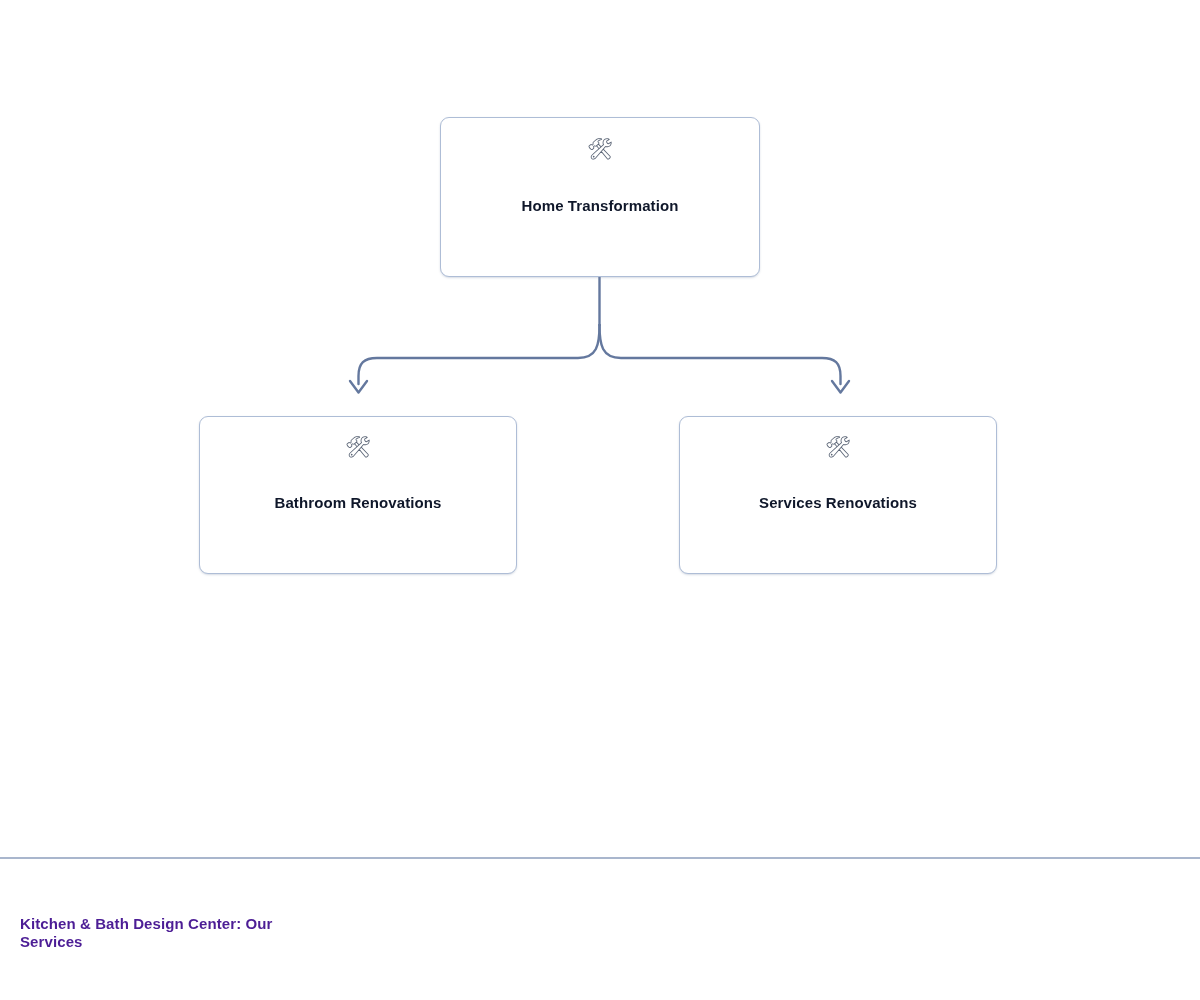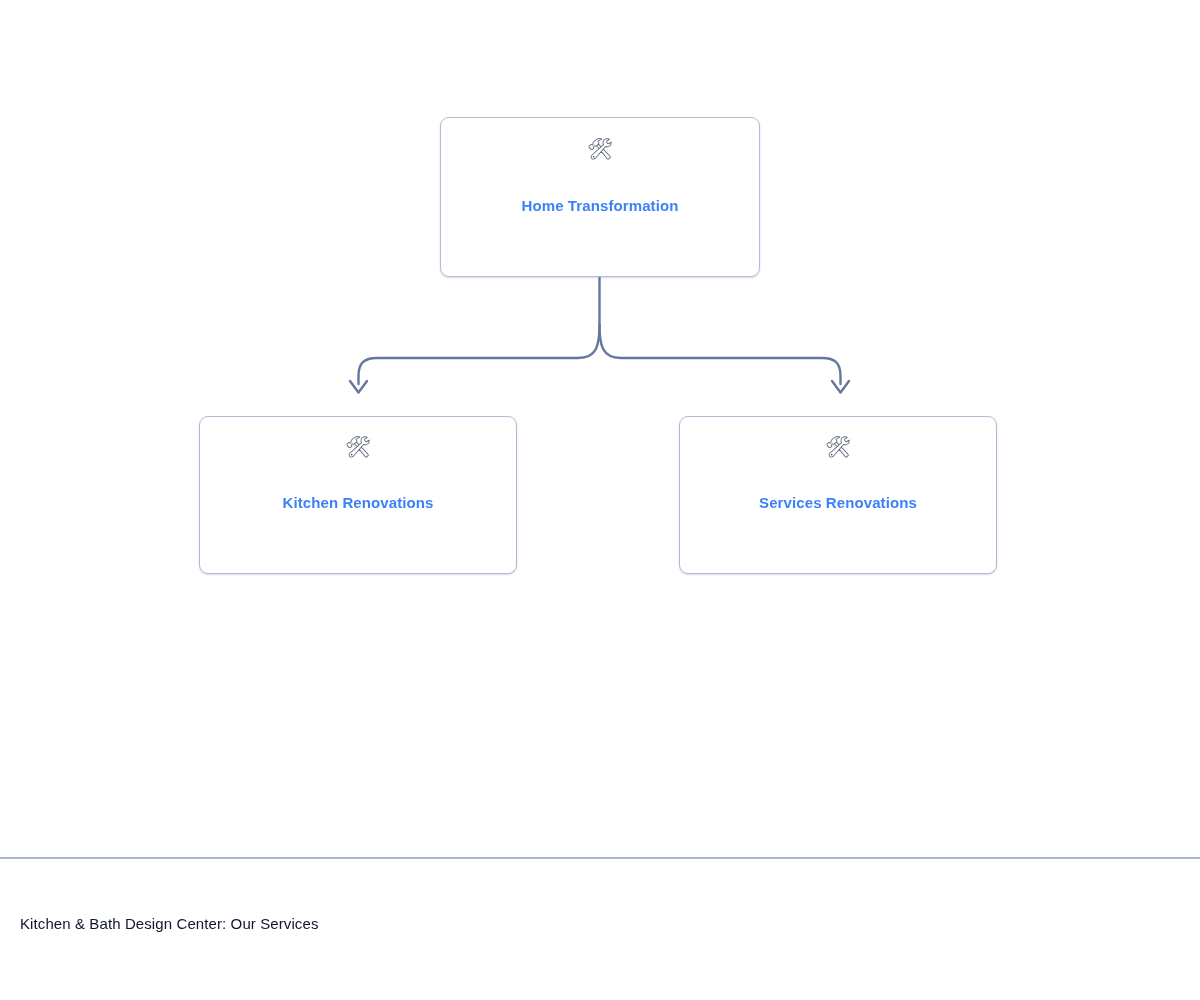--- a/index.html
+++ b/index.html
@@ -51,21 +51,21 @@
     display: flex;
     align-items: center;
     justify-content: center;
     color: #5b6576;
     user-select: none;
   }
 
   .node-title {
     font-size: 15px;
     font-weight: bold;
-    color: #3b82f6;
+    color: #0f172a;
     text-align: center;
     line-height: 1.25;
     letter-spacing: 0.1px;
     white-space: nowrap;
   }
 
   
   #node-root {
     left: 440px;
     top: 117px;
@@ -99,22 +99,22 @@
     width: 1200px;
     height: 2px;
     background: #a9b6cd;
   }
   #footer-caption {
     position: absolute;
     left: 20px;
     top: 915px;
     width: 300px;
     font-size: 15px;
-    font-weight: normal;
-    color: #0f172a;
+    font-weight: bold;
+    color: #4c1d95;
     line-height: 1.22;
     letter-spacing: 0.1px;
   }
 </style>
 </head>
 <body>
 
 <div id="diagram-canvas">
 
   <svg id="connector-layer" viewBox="0 0 1200 858">
@@ -126,21 +126,21 @@
     <path d="M 832 381 L 840.5 392.5 L 849 381" fill="none" stroke="#64789e" stroke-width="2.4" stroke-linecap="round" stroke-linejoin="round"></path>
   </svg>
 
   <div class="node-card" id="node-root">
     <div class="node-icon">🛠</div>
     <div class="node-title">Home Transformation</div>
   </div>
 
   <div class="node-card child-node" id="node-child-0">
     <div class="node-icon">🛠</div>
-    <div class="node-title">Kitchen Renovations</div>
+    <div class="node-title">Bathroom Renovations</div>
   </div>
 
   <div class="node-card child-node" id="node-child-1">
     <div class="node-icon">🛠</div>
     <div class="node-title">Services Renovations</div>
   </div>
 
 </div>
 
 <div id="footer-divider"></div>

